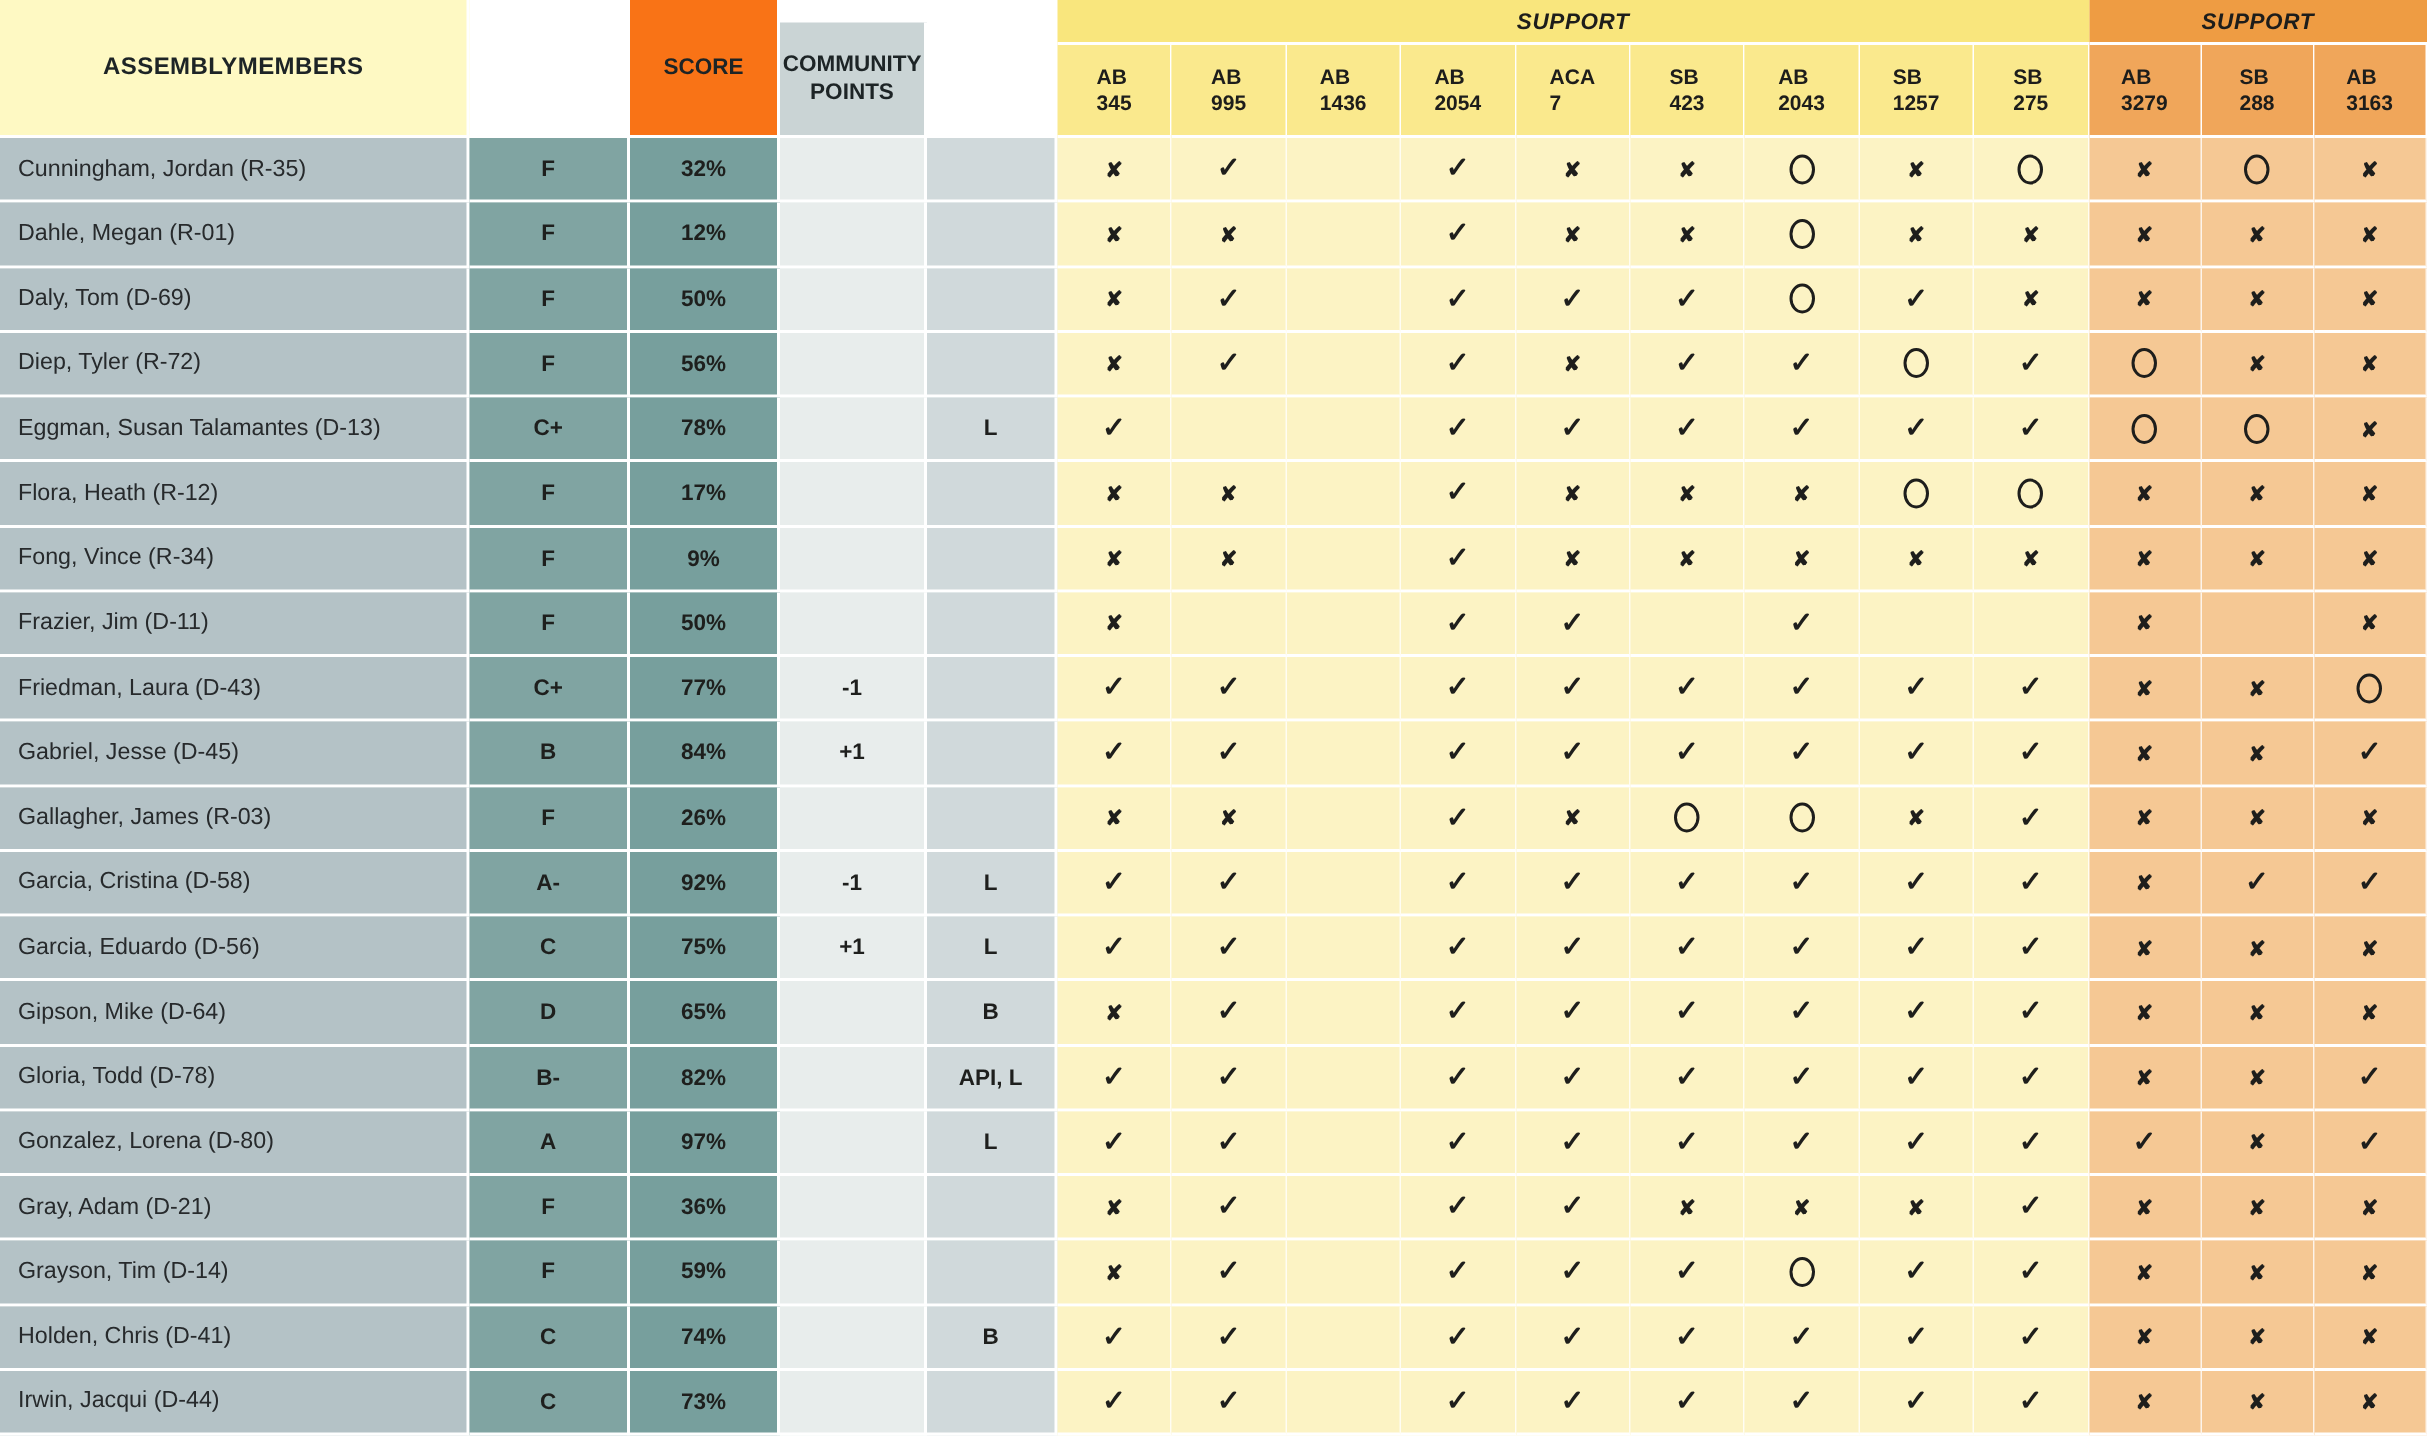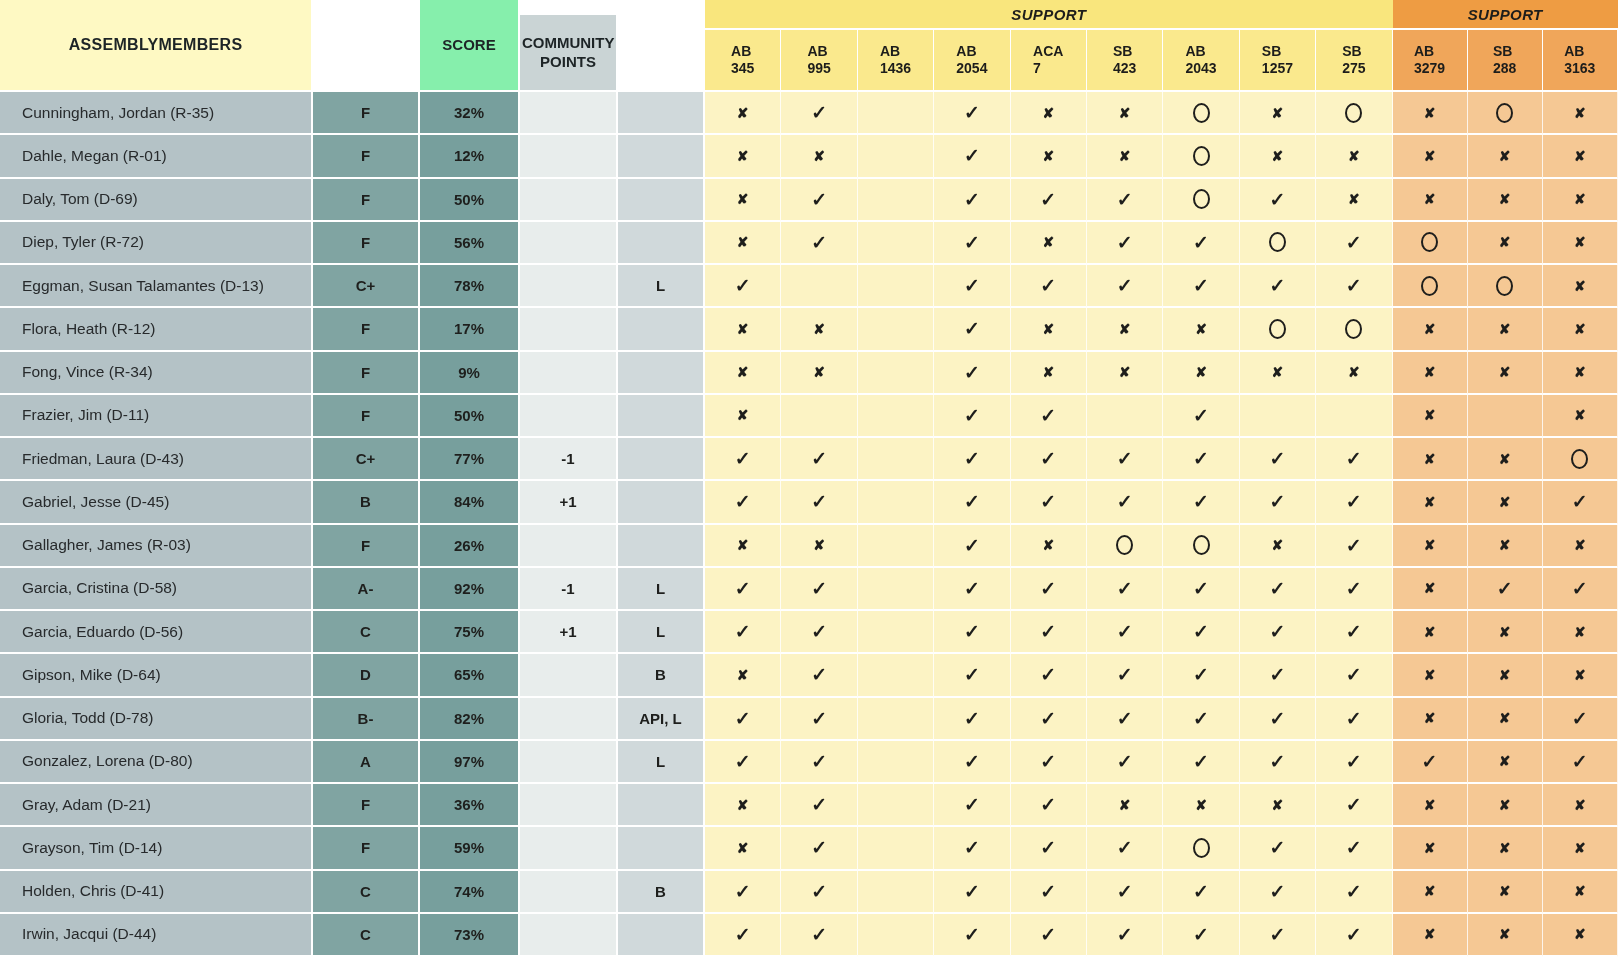--- a/index.html
+++ b/index.html
@@ -5,31 +5,31 @@
   html,body{margin:0;padding:0;background:#fff;width:1618px;height:957px;overflow:hidden;
     font-family:"Liberation Sans",sans-serif;color:#1e1f1d;}
   #grid{display:grid;width:1618px;height:957px;
     grid-template-columns:313px 107px 100px 98px 87px repeat(9,76.4px) repeat(3,75.1px);
     grid-template-rows:30px 62px repeat(20,43.25px);}
   .cell{box-sizing:border-box;display:flex;align-items:center;justify-content:center;
     border-right:2px solid #fff;border-bottom:2px solid #fff;overflow:hidden;}
   .hdr{font-weight:bold;font-size:15px;text-align:center;line-height:1.25;color:#1d2426;padding:0 8px;}
   .hdr-name{background:#fef9c3;font-size:16px;letter-spacing:.3px;}
   .hdr-grade{background:#6c9996;}
-  .hdr-score{background:#86efac;}
+  .hdr-score{background:#f97316;}
   .hdr-comm{background:#cad4d5;}
   .hdr-ethnic{background:#b9c6ca;}
   .band{font-weight:bold;font-style:italic;font-size:15px;letter-spacing:.4px;border-right:none;color:#1d1d1b;}
   .band-support{background:#f9e67d;}
   .band-oppose{background:#ee9c43;}
   .bill{font-weight:bold;font-size:14px;line-height:1.2;text-align:left;white-space:pre-line;
     border-right-width:1px;color:#1d1d1b;}
   .bill-support{background:#fae98d;}
   .bill-oppose{background:#f0a65a;}
-  .body-name{background:#b4c2c6;justify-content:flex-start;padding-left:22px;font-size:15.5px;color:#272a2c;}
+  .body-name{background:#b4c2c6;justify-content:flex-start;padding-left:12px;font-size:15.5px;color:#272a2c;}
   .body-grade{background:#80a4a2;font-weight:bold;font-size:15px;}
   .body-score{background:#779f9d;font-weight:bold;font-size:15px;}
   .body-comm{background:#e8edec;font-weight:bold;font-size:15px;}
   .body-ethnic{background:#d0d9db;font-weight:bold;font-size:15px;}
   .vote{border-right:1px solid rgba(255,255,255,.8);}
   .vote-support{background:#fcf3c4;}
   .vote-oppose{background:#f5c894;}
   .mark{color:#1e1e1c;line-height:1;}
   .mark-check{font-size:19px;font-weight:bold;}
   .mark-x{font-size:14px;font-weight:bold;}

